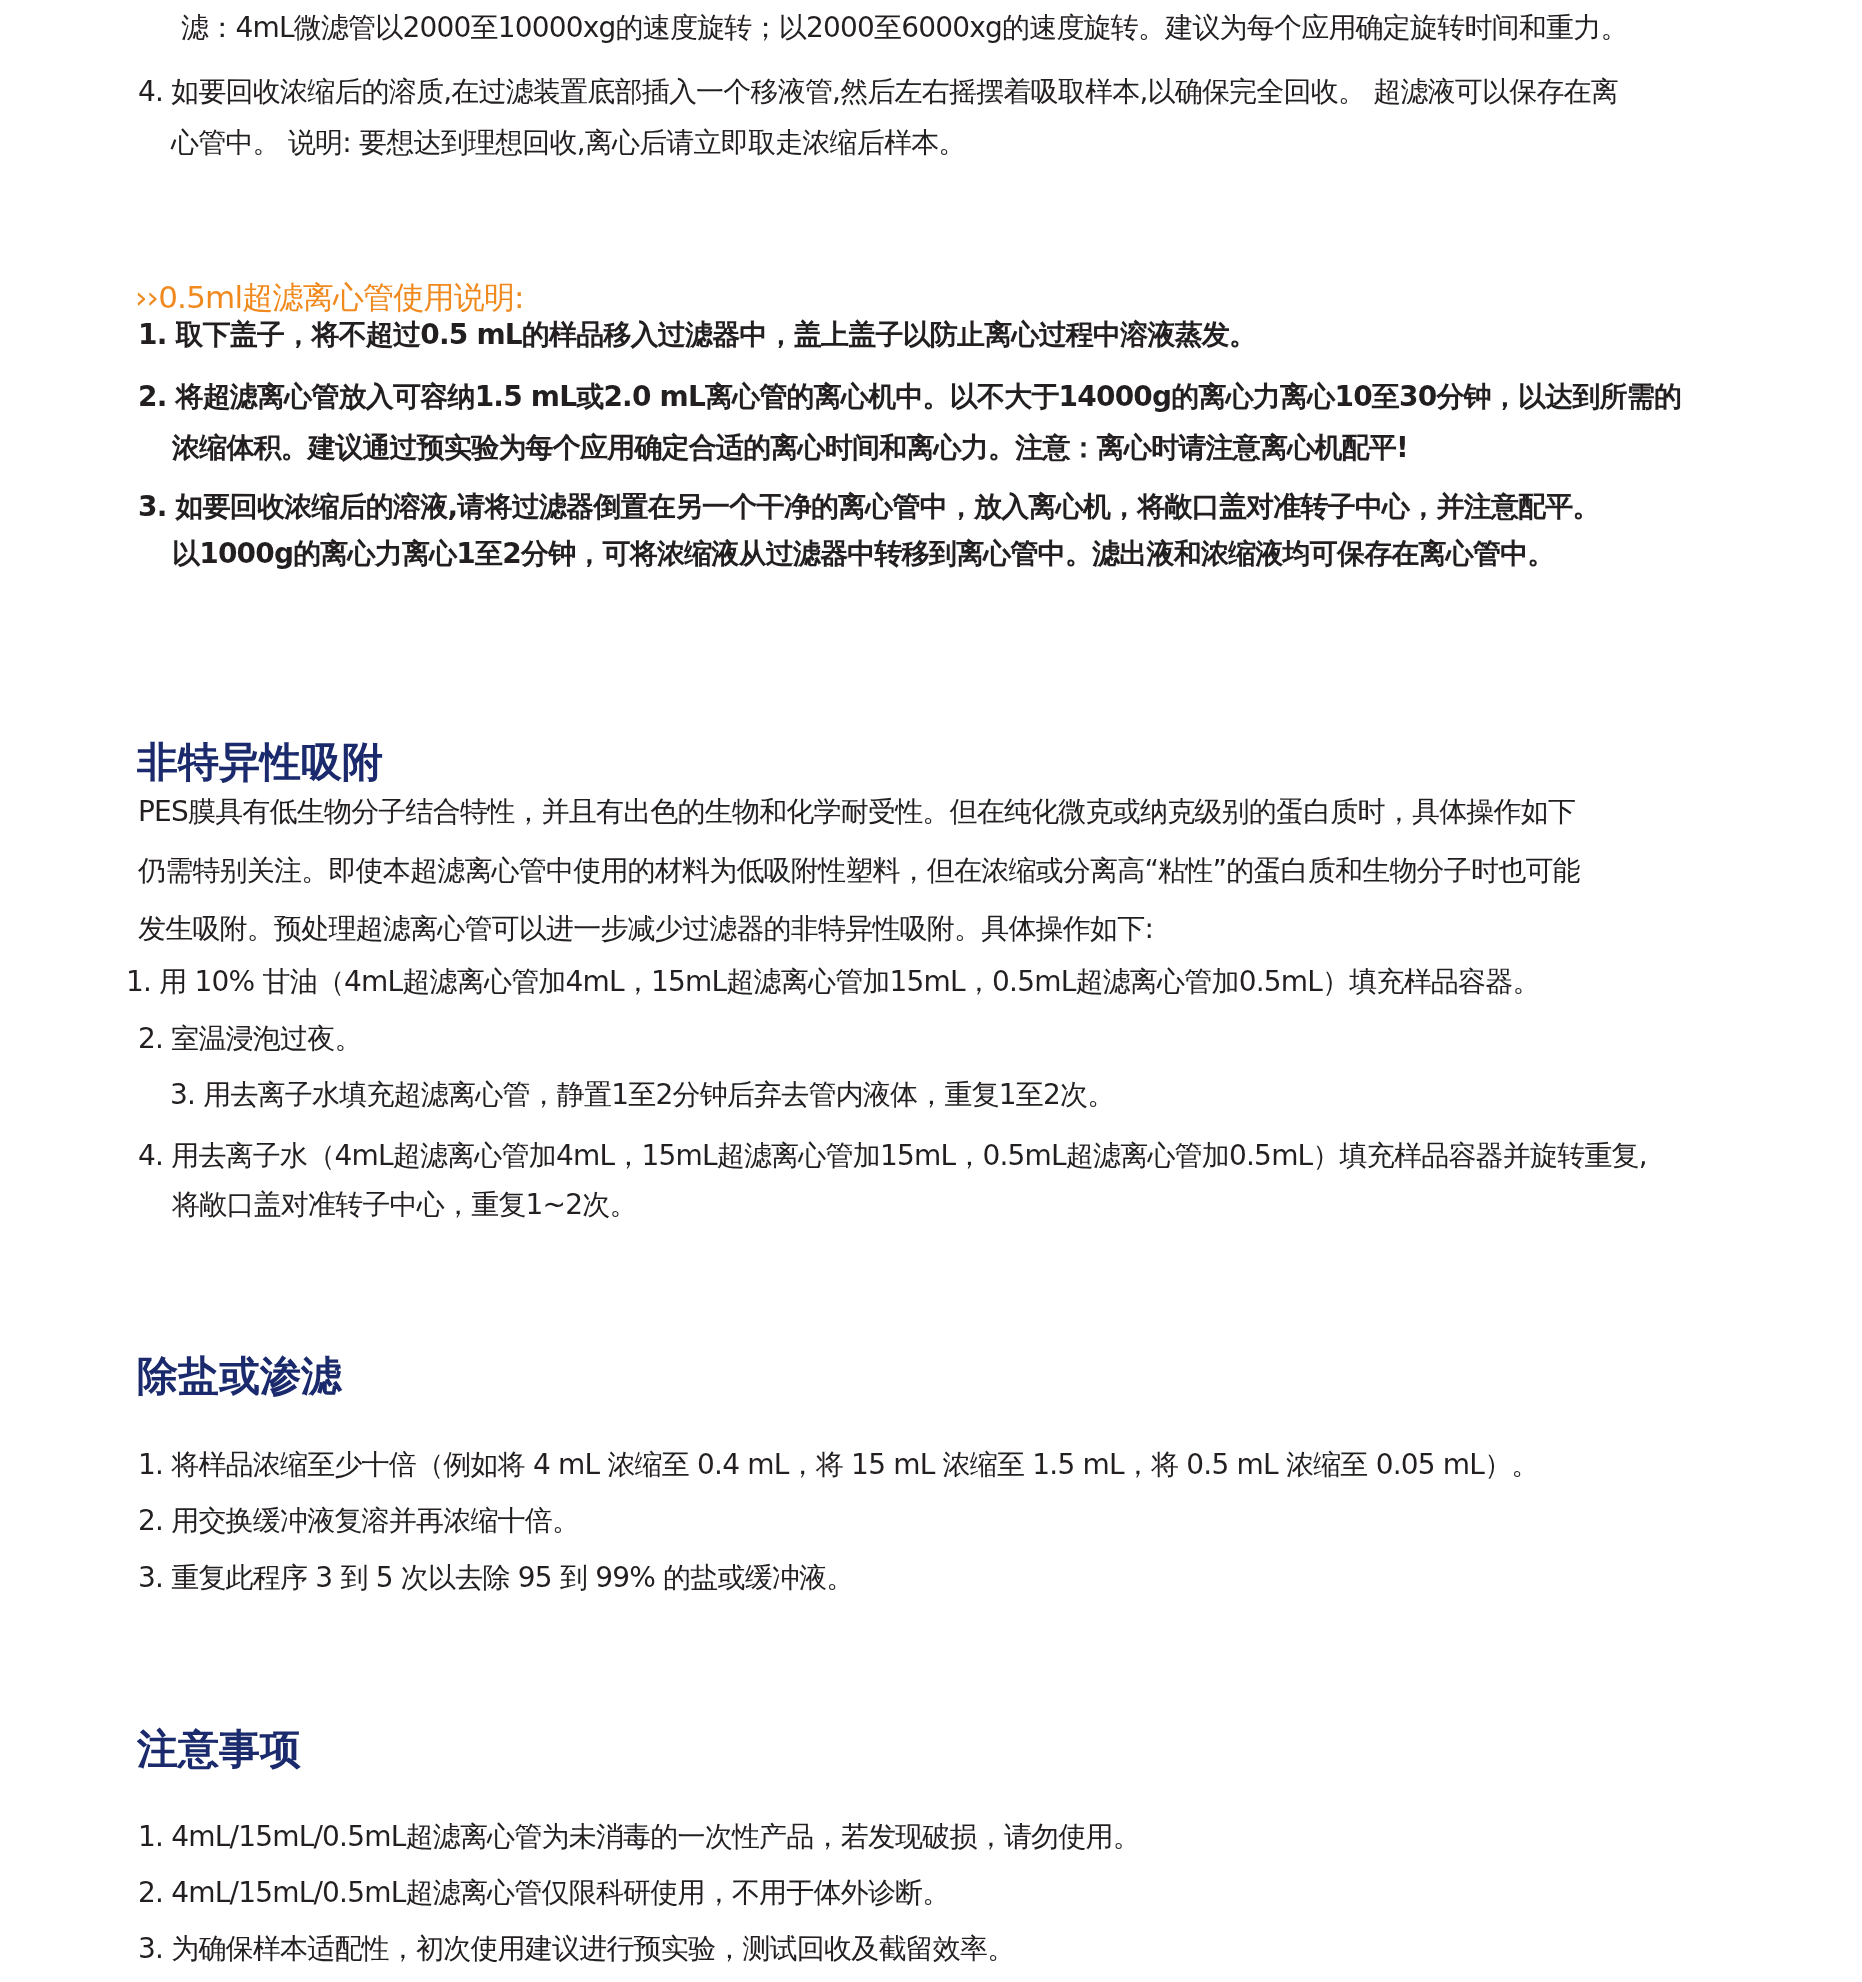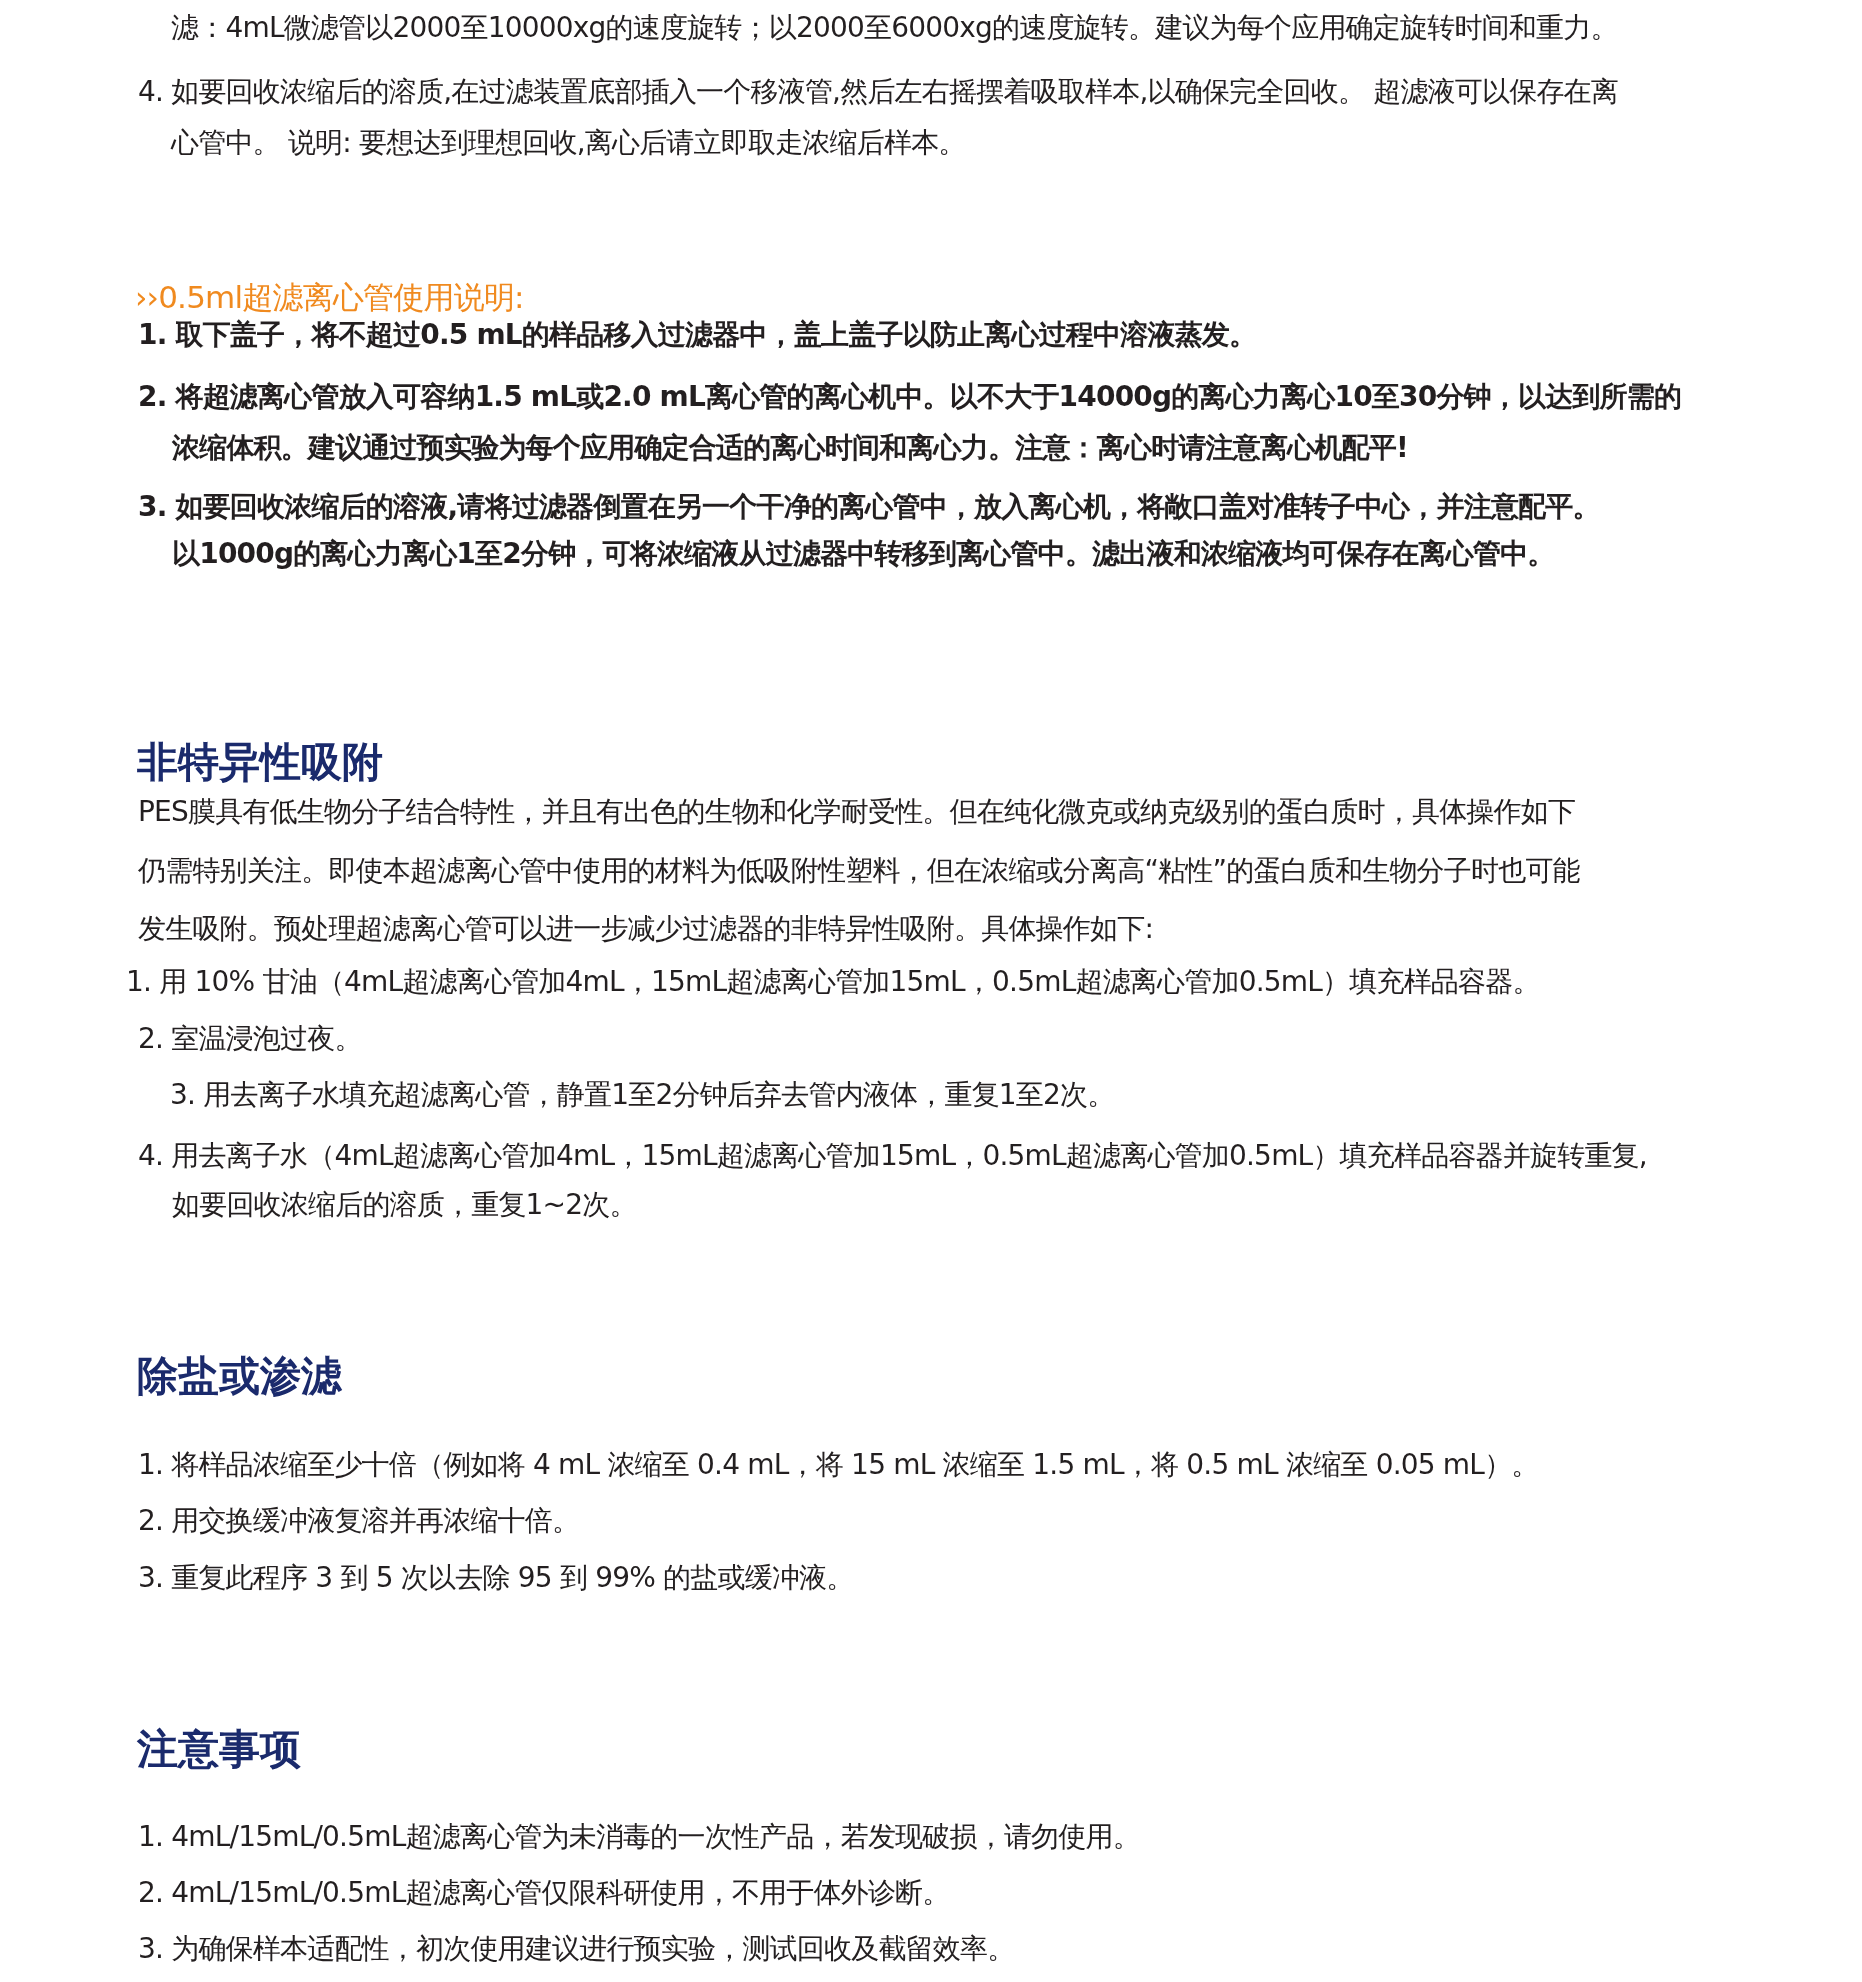--- a/index.html
+++ b/index.html
@@ -6,40 +6,40 @@
   body { width:1862px; height:1983px; overflow:hidden; position:relative;
          font-family:"DejaVu Sans","Liberation Sans",sans-serif; color:#231f20; }
   .line { position:absolute; white-space:nowrap; font-size:28px; line-height:1; letter-spacing:-0.8px; }
   .sub { color:#f08a1f; font-size:31px; font-weight:normal;margin-top:24px; }
   .h2 { color:#1a2a6c; font-size:41px; font-weight:bold; letter-spacing:0; }
   .bold { font-weight:bold; }
 </style>
 </head>
 <body>
 
-<div class="line" style="left:171px;top:14px;">滤：4mL微滤管以2000至10000xg的速度旋转；以2000至6000xg的速度旋转。建议为每个应用确定旋转时间和重力。</div>
+<div class="line" style="left:181px;top:14px;">滤：4mL微滤管以2000至10000xg的速度旋转；以2000至6000xg的速度旋转。建议为每个应用确定旋转时间和重力。</div>
 <div class="line" style="left:138px;top:78px;">4. 如要回收浓缩后的溶质,在过滤装置底部插入一个移液管,然后左右摇摆着吸取样本,以确保完全回收。 超滤液可以保存在离</div>
 <div class="line" style="left:171px;top:129px;">心管中。 说明: 要想达到理想回收,离心后请立即取走浓缩后样本。</div>
 
 <div class="line sub" style="left:135px;top:258px;">››0.5ml超滤离心管使用说明:</div>
 <div class="line bold" style="left:138px;top:321px;">1. 取下盖子，将不超过0.5 mL的样品移入过滤器中，盖上盖子以防止离心过程中溶液蒸发。</div>
 <div class="line bold" style="left:138px;top:383px;">2. 将超滤离心管放入可容纳1.5  mL或2.0  mL离心管的离心机中。以不大于14000g的离心力离心10至30分钟，以达到所需的</div>
 <div class="line bold" style="left:172px;top:434px;">浓缩体积。建议通过预实验为每个应用确定合适的离心时间和离心力。注意：离心时请注意离心机配平!</div>
 <div class="line bold" style="left:138px;top:493px;">3. 如要回收浓缩后的溶液,请将过滤器倒置在另一个干净的离心管中，放入离心机，将敞口盖对准转子中心，并注意配平。</div>
 <div class="line bold" style="left:172px;top:540px;">以1000g的离心力离心1至2分钟，可将浓缩液从过滤器中转移到离心管中。滤出液和浓缩液均可保存在离心管中。</div>
 
 <div class="line h2" style="left:137px;top:702px;margin-top:40px;">非特异性吸附</div>
 <div class="line" style="left:138px;top:798px;">PES膜具有低生物分子结合特性，并且有出色的生物和化学耐受性。但在纯化微克或纳克级别的蛋白质时，具体操作如下</div>
 <div class="line" style="left:138px;top:857px;">仍需特别关注。即使本超滤离心管中使用的材料为低吸附性塑料，但在浓缩或分离高“粘性”的蛋白质和生物分子时也可能</div>
 <div class="line" style="left:138px;top:915px;">发生吸附。预处理超滤离心管可以进一步减少过滤器的非特异性吸附。具体操作如下:</div>
 <div class="line" style="left:126px;top:968px;text-align:center;">1. 用 10% 甘油（4mL超滤离心管加4mL，15mL超滤离心管加15mL，0.5mL超滤离心管加0.5mL）填充样品容器。</div>
 <div class="line" style="left:138px;top:1025px;">2. 室温浸泡过夜。</div>
 <div class="line" style="left:138px;top:1081px;margin-left:32px;">3. 用去离子水填充超滤离心管，静置1至2分钟后弃去管内液体，重复1至2次。</div>
 <div class="line" style="left:138px;top:1142px;">4. 用去离子水（4mL超滤离心管加4mL，15mL超滤离心管加15mL，0.5mL超滤离心管加0.5mL）填充样品容器并旋转重复,</div>
-<div class="line" style="left:172px;top:1191px;">如要回收浓缩后的溶质，重复1~2次。</div>
+<div class="line" style="left:172px;top:1191px;">将敞口盖对准转子中心，重复1~2次。</div>
 
 <div class="line h2" style="left:137px;top:1356px;">除盐或渗滤</div>
 <div class="line" style="left:138px;top:1451px;">1. 将样品浓缩至少十倍（例如将 4 mL 浓缩至 0.4 mL，将 15 mL 浓缩至 1.5 mL，将 0.5 mL 浓缩至 0.05 mL）。</div>
 <div class="line" style="left:138px;top:1507px;">2. 用交换缓冲液复溶并再浓缩十倍。</div>
 <div class="line" style="left:138px;top:1564px;">3. 重复此程序 3 到 5 次以去除 95 到 99% 的盐或缓冲液。</div>
 
 <div class="line h2" style="left:137px;top:1729px;">注意事项</div>
 <div class="line" style="left:138px;top:1823px;">1. 4mL/15mL/0.5mL超滤离心管为未消毒的一次性产品，若发现破损，请勿使用。</div>
 <div class="line" style="left:138px;top:1879px;">2. 4mL/15mL/0.5mL超滤离心管仅限科研使用，不用于体外诊断。</div>
 <div class="line" style="left:138px;top:1935px;">3. 为确保样本适配性，初次使用建议进行预实验，测试回收及截留效率。</div>

